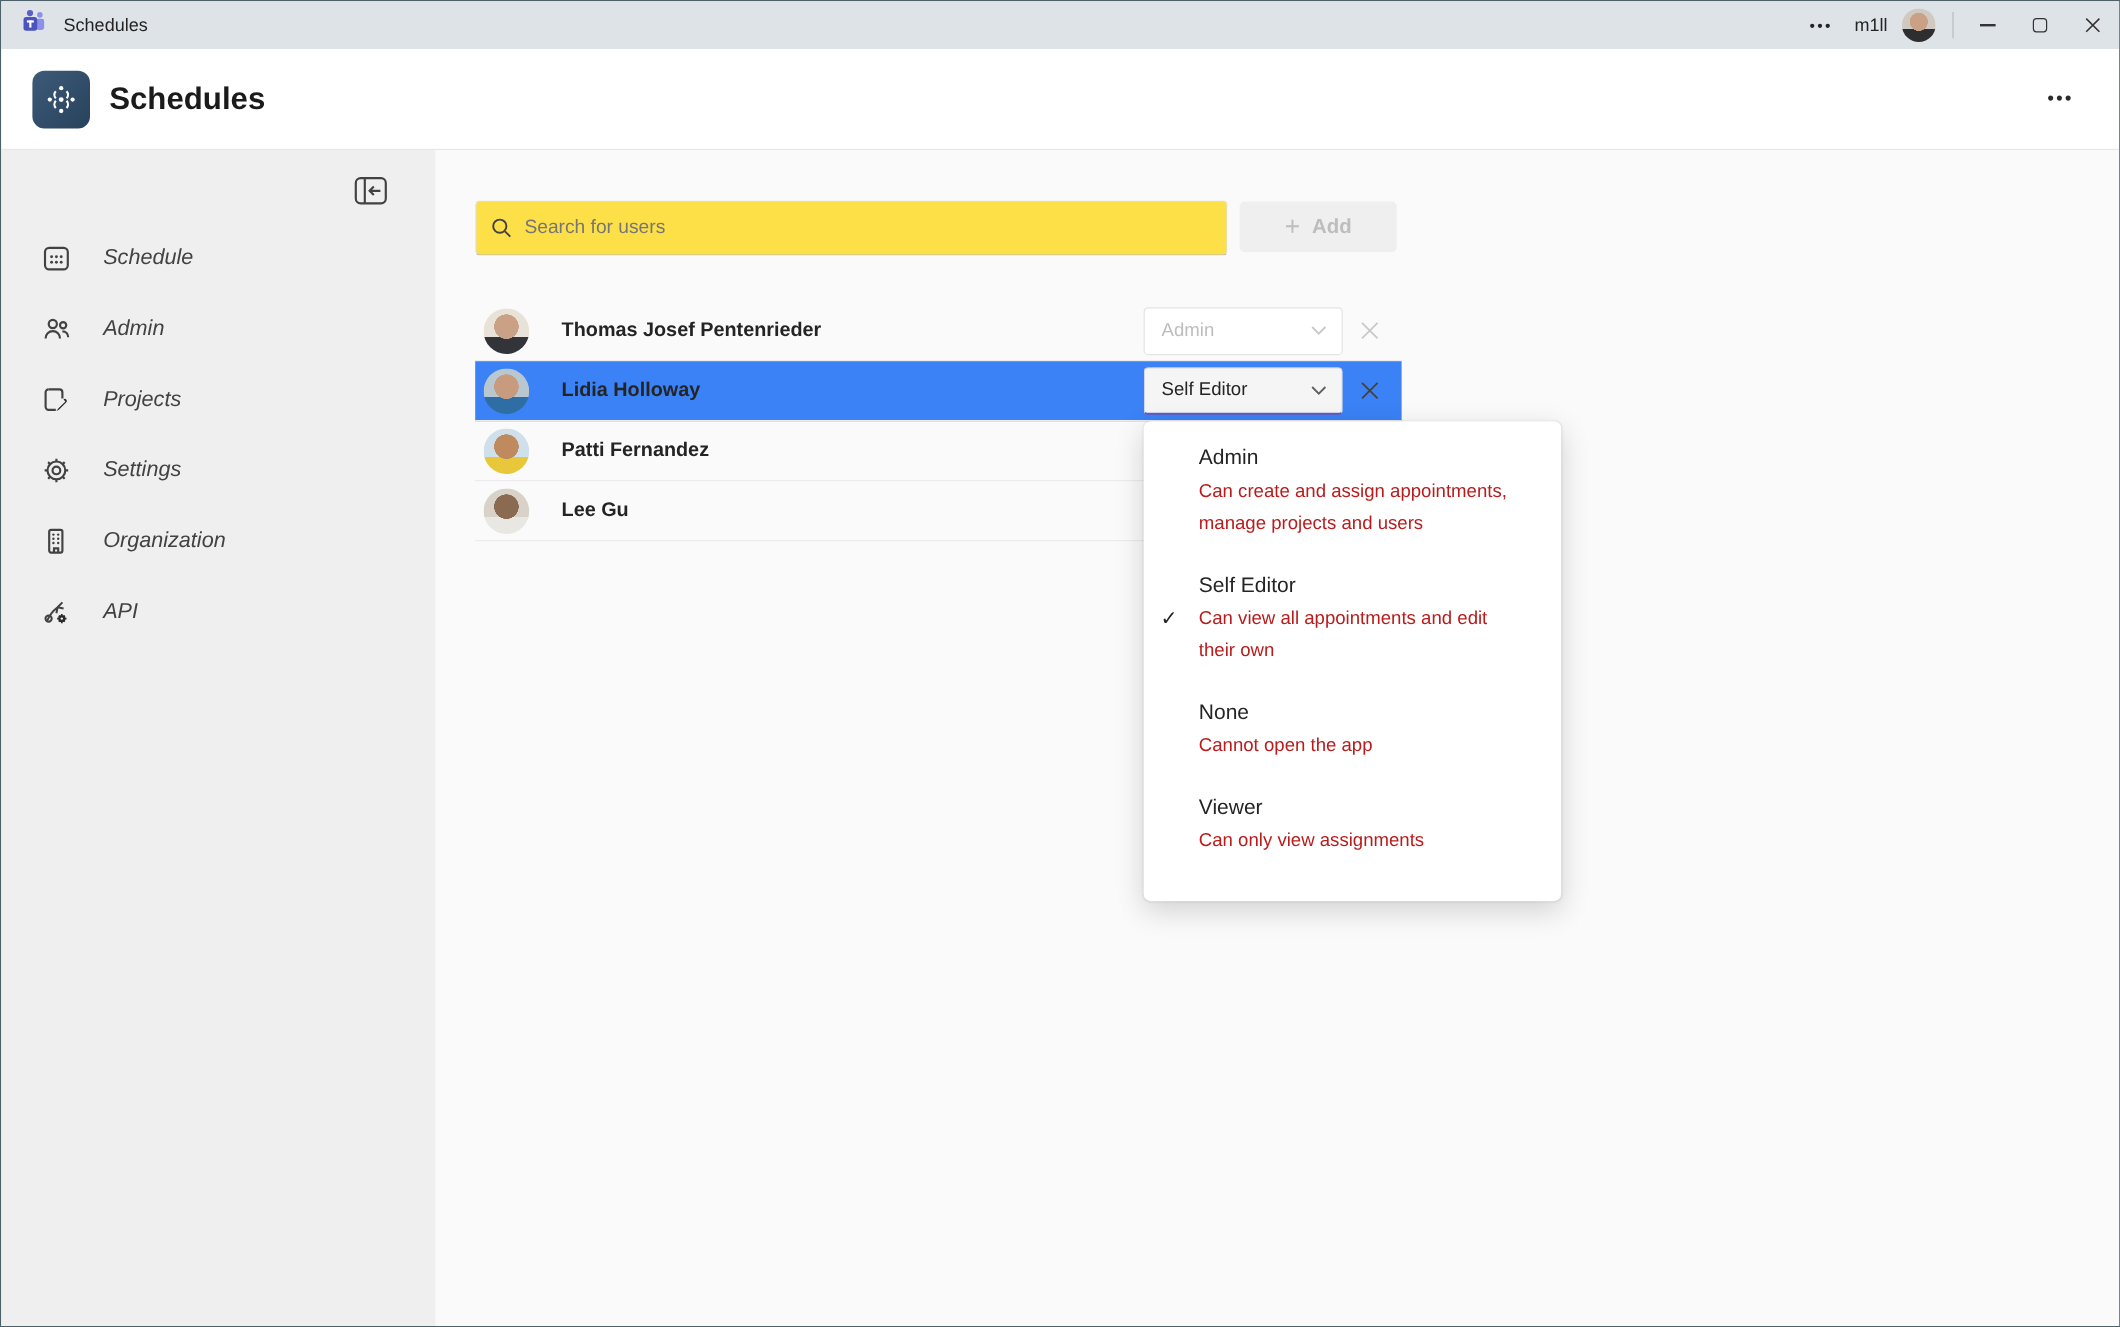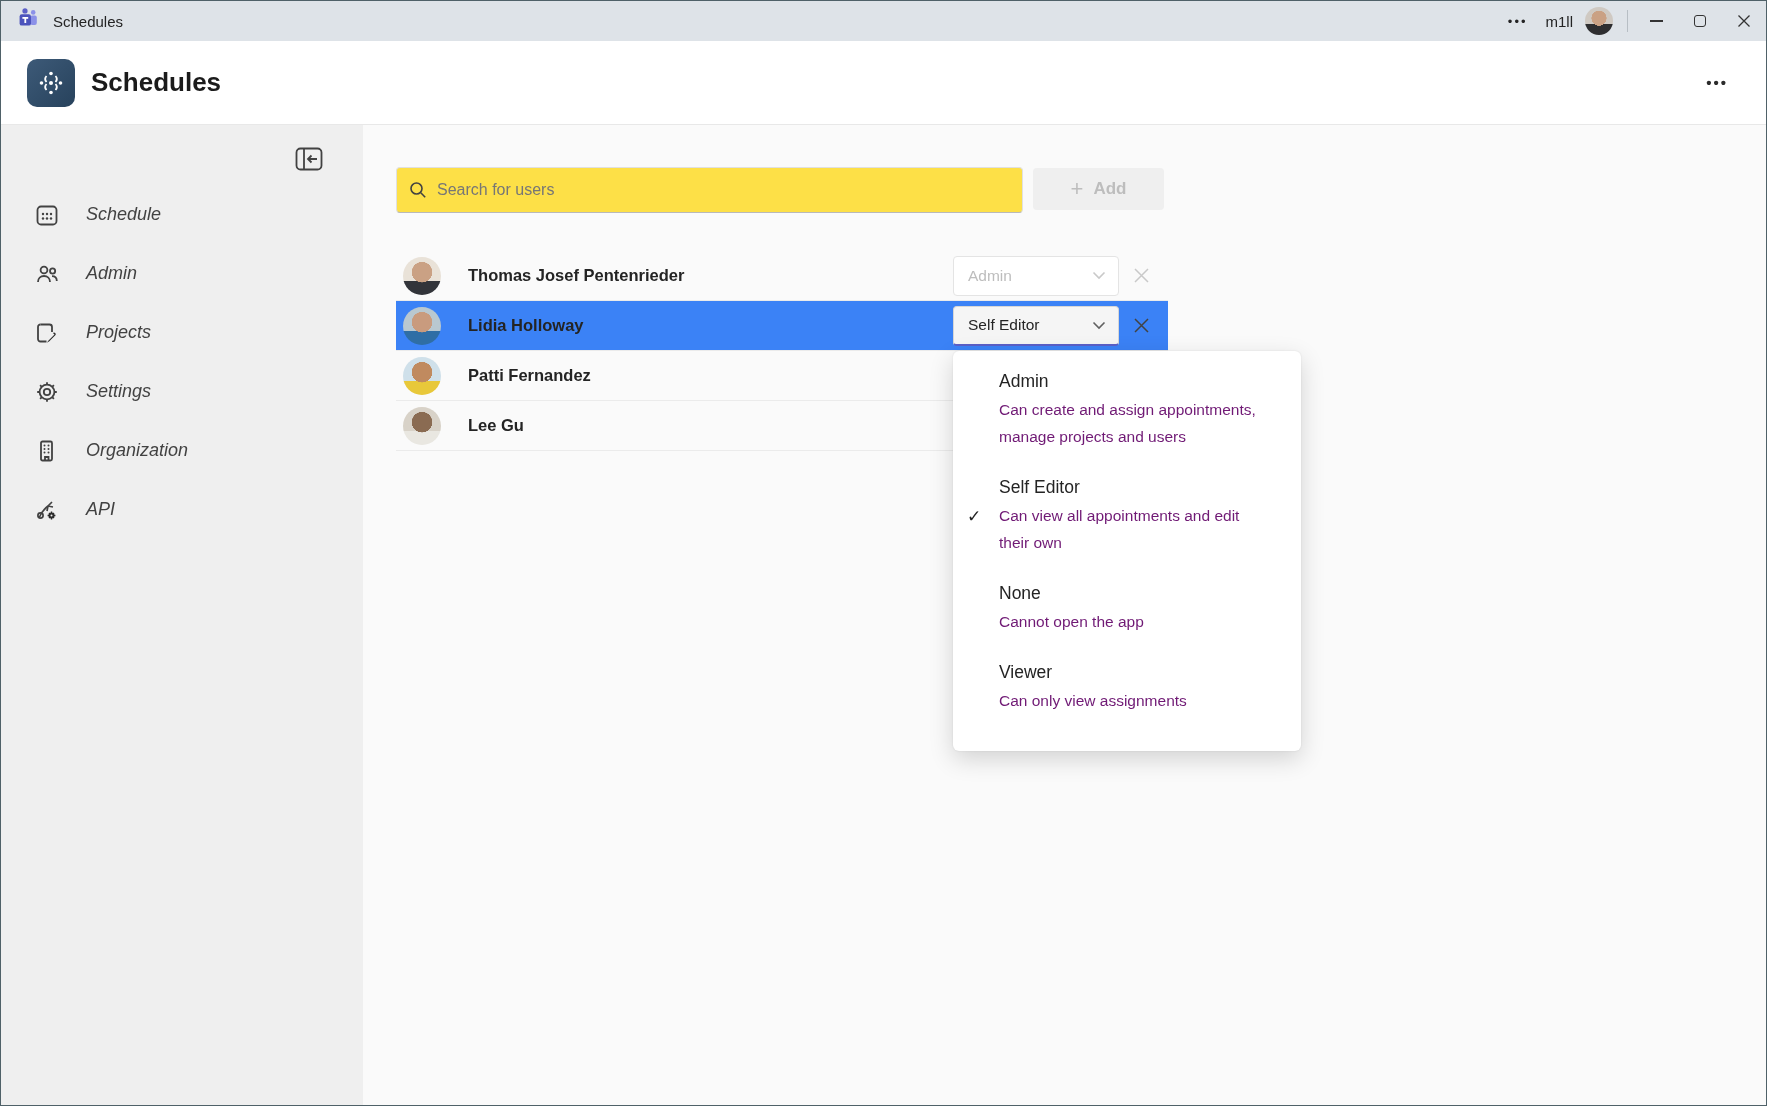--- a/index.html
+++ b/index.html
@@ -63,21 +63,21 @@
   .role-dd { width:166px; height:40px; border-radius:4px; display:flex; align-items:center; justify-content:space-between; padding:0 12px 0 14px; font-size:15.5px; cursor:pointer; }
   .role-dd.disabled { background:#fff; border:1px solid #e4e4e4; color:#bdbdbd; }
   .role-dd.open { background:#f5f5f5; border:1px solid #d6d6d6; border-bottom:2px solid #5b5fc7; color:#242424; }
   .remove-btn { width:24px; height:24px; border:none; background:transparent; margin:0 15px 0 10px; display:flex; align-items:center; justify-content:center; cursor:pointer; }
 
   
   .role-menu { position:absolute; left:590px; top:226px; width:348px; background:#fff; border-radius:6px;
     box-shadow:0 8px 24px rgba(0,0,0,.16), 0 0 2px rgba(0,0,0,.10); padding:18px 0 12px; z-index:10; }
   .menu-item { position:relative; padding:0 28px 0 46px; margin-bottom:25px; cursor:pointer; }
   .mi-title { font-size:17.5px; color:#242424; line-height:24px; margin-bottom:3px; }
-  .mi-desc { font-size:15.5px; color:#701a75; line-height:27px; max-width:274px; }
+  .mi-desc { font-size:15.5px; color:#b91c1c; line-height:27px; max-width:274px; }
   .mi-check { position:absolute; left:14px; top:31px; font-size:17px; color:#242424; }
 </style>
 </head>
 <body>
 
 <div class="window">
 
   <div class="titlebar">
     <div class="tb-left">
       <span>

